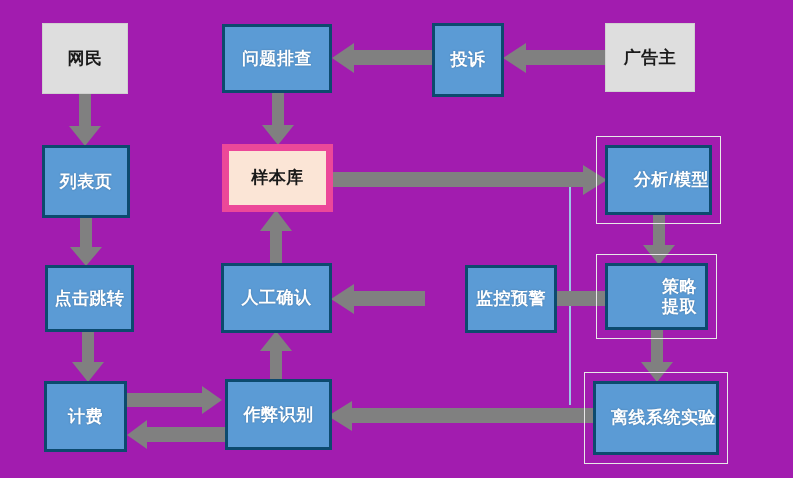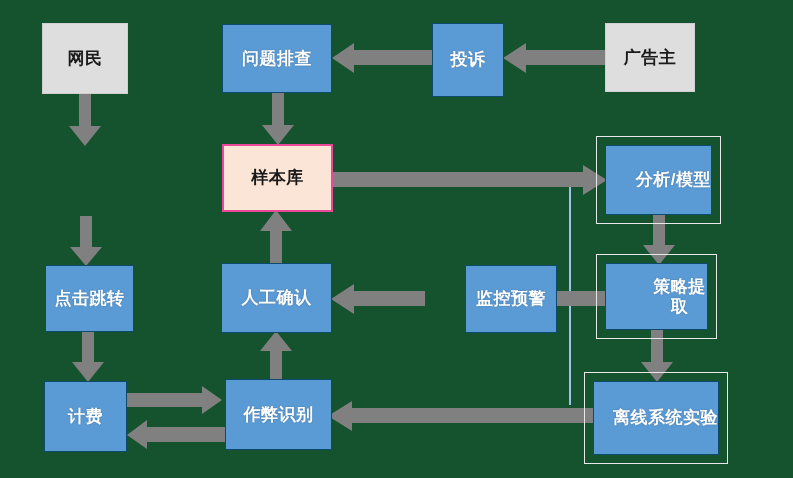--- a/index.html
+++ b/index.html
@@ -7,52 +7,52 @@
     padding: 0;
     background: #ffffff;
   }
   body {
     font-family: "Liberation Sans", "DejaVu Sans", sans-serif;
   }
   #canvas {
     position: relative;
     width: 793px;
     height: 478px;
-    background: #14532d;
+    background: #a21caf;
     overflow: hidden;
   }
   .node {
     position: absolute;
     box-sizing: border-box;
     display: flex;
     align-items: center;
     justify-content: center;
     text-align: center;
     font-weight: bold;
     font-size: 17px;
     line-height: 1.15;
     letter-spacing: 0.5px;
     z-index: 5;
     user-select: none;
   }
   .node.blue {
     background: #5B9BD5;
-    border: 1px solid #0c4a6e;
+    border: 3px solid #0c4a6e;
     color: #ffffff;
     text-shadow: 0 0 2px rgba(0,0,0,0.25);
   }
   .node.gray {
     background: #DEDEDE;
     border: 1px solid #D0D0D0;
     color: #1a1a1a;
     text-shadow: none;
   }
   .node.peach {
     background: #FBE5D6;
-    border: 2px solid #ec4899;
+    border: 7px solid #ec4899;
     color: #1a1a1a;
     text-shadow: none;
   }
   .node.outlined {
     outline: 1px solid #E8E8E8;
     outline-offset: 8px;
     justify-content: flex-end;
   }
   .arrow {
     position: absolute;
@@ -165,20 +165,23 @@
   <div class="arrow" style="left:326px; top:400px; width:272px; height:32px;">
     <svg width="272" height="32" viewBox="0 0 272 32">
       <polygon points="272,8 26,8 26,1 2,16 26,31 26,23 272,23" fill="#808080"></polygon>
     </svg>
   </div>
 
   <div class="node gray" style="left:42px; top:23px; width:86px; height:71px;">
     <span>网民</span>
   </div>
 
+  <div class="node blue" style="left:42px; top:145px; width:88px; height:73px;">
+    <span>列表页</span>
+  </div>
 
   <div class="node blue" style="left:45px; top:265px; width:89px; height:67px;">
     <span>点击跳转</span>
   </div>
 
   <div class="node blue" style="left:44px; top:381px; width:83px; height:71px;">
     <span>计费</span>
   </div>
 
   <div class="node blue" style="left:222px; top:24px; width:110px; height:69px;">

